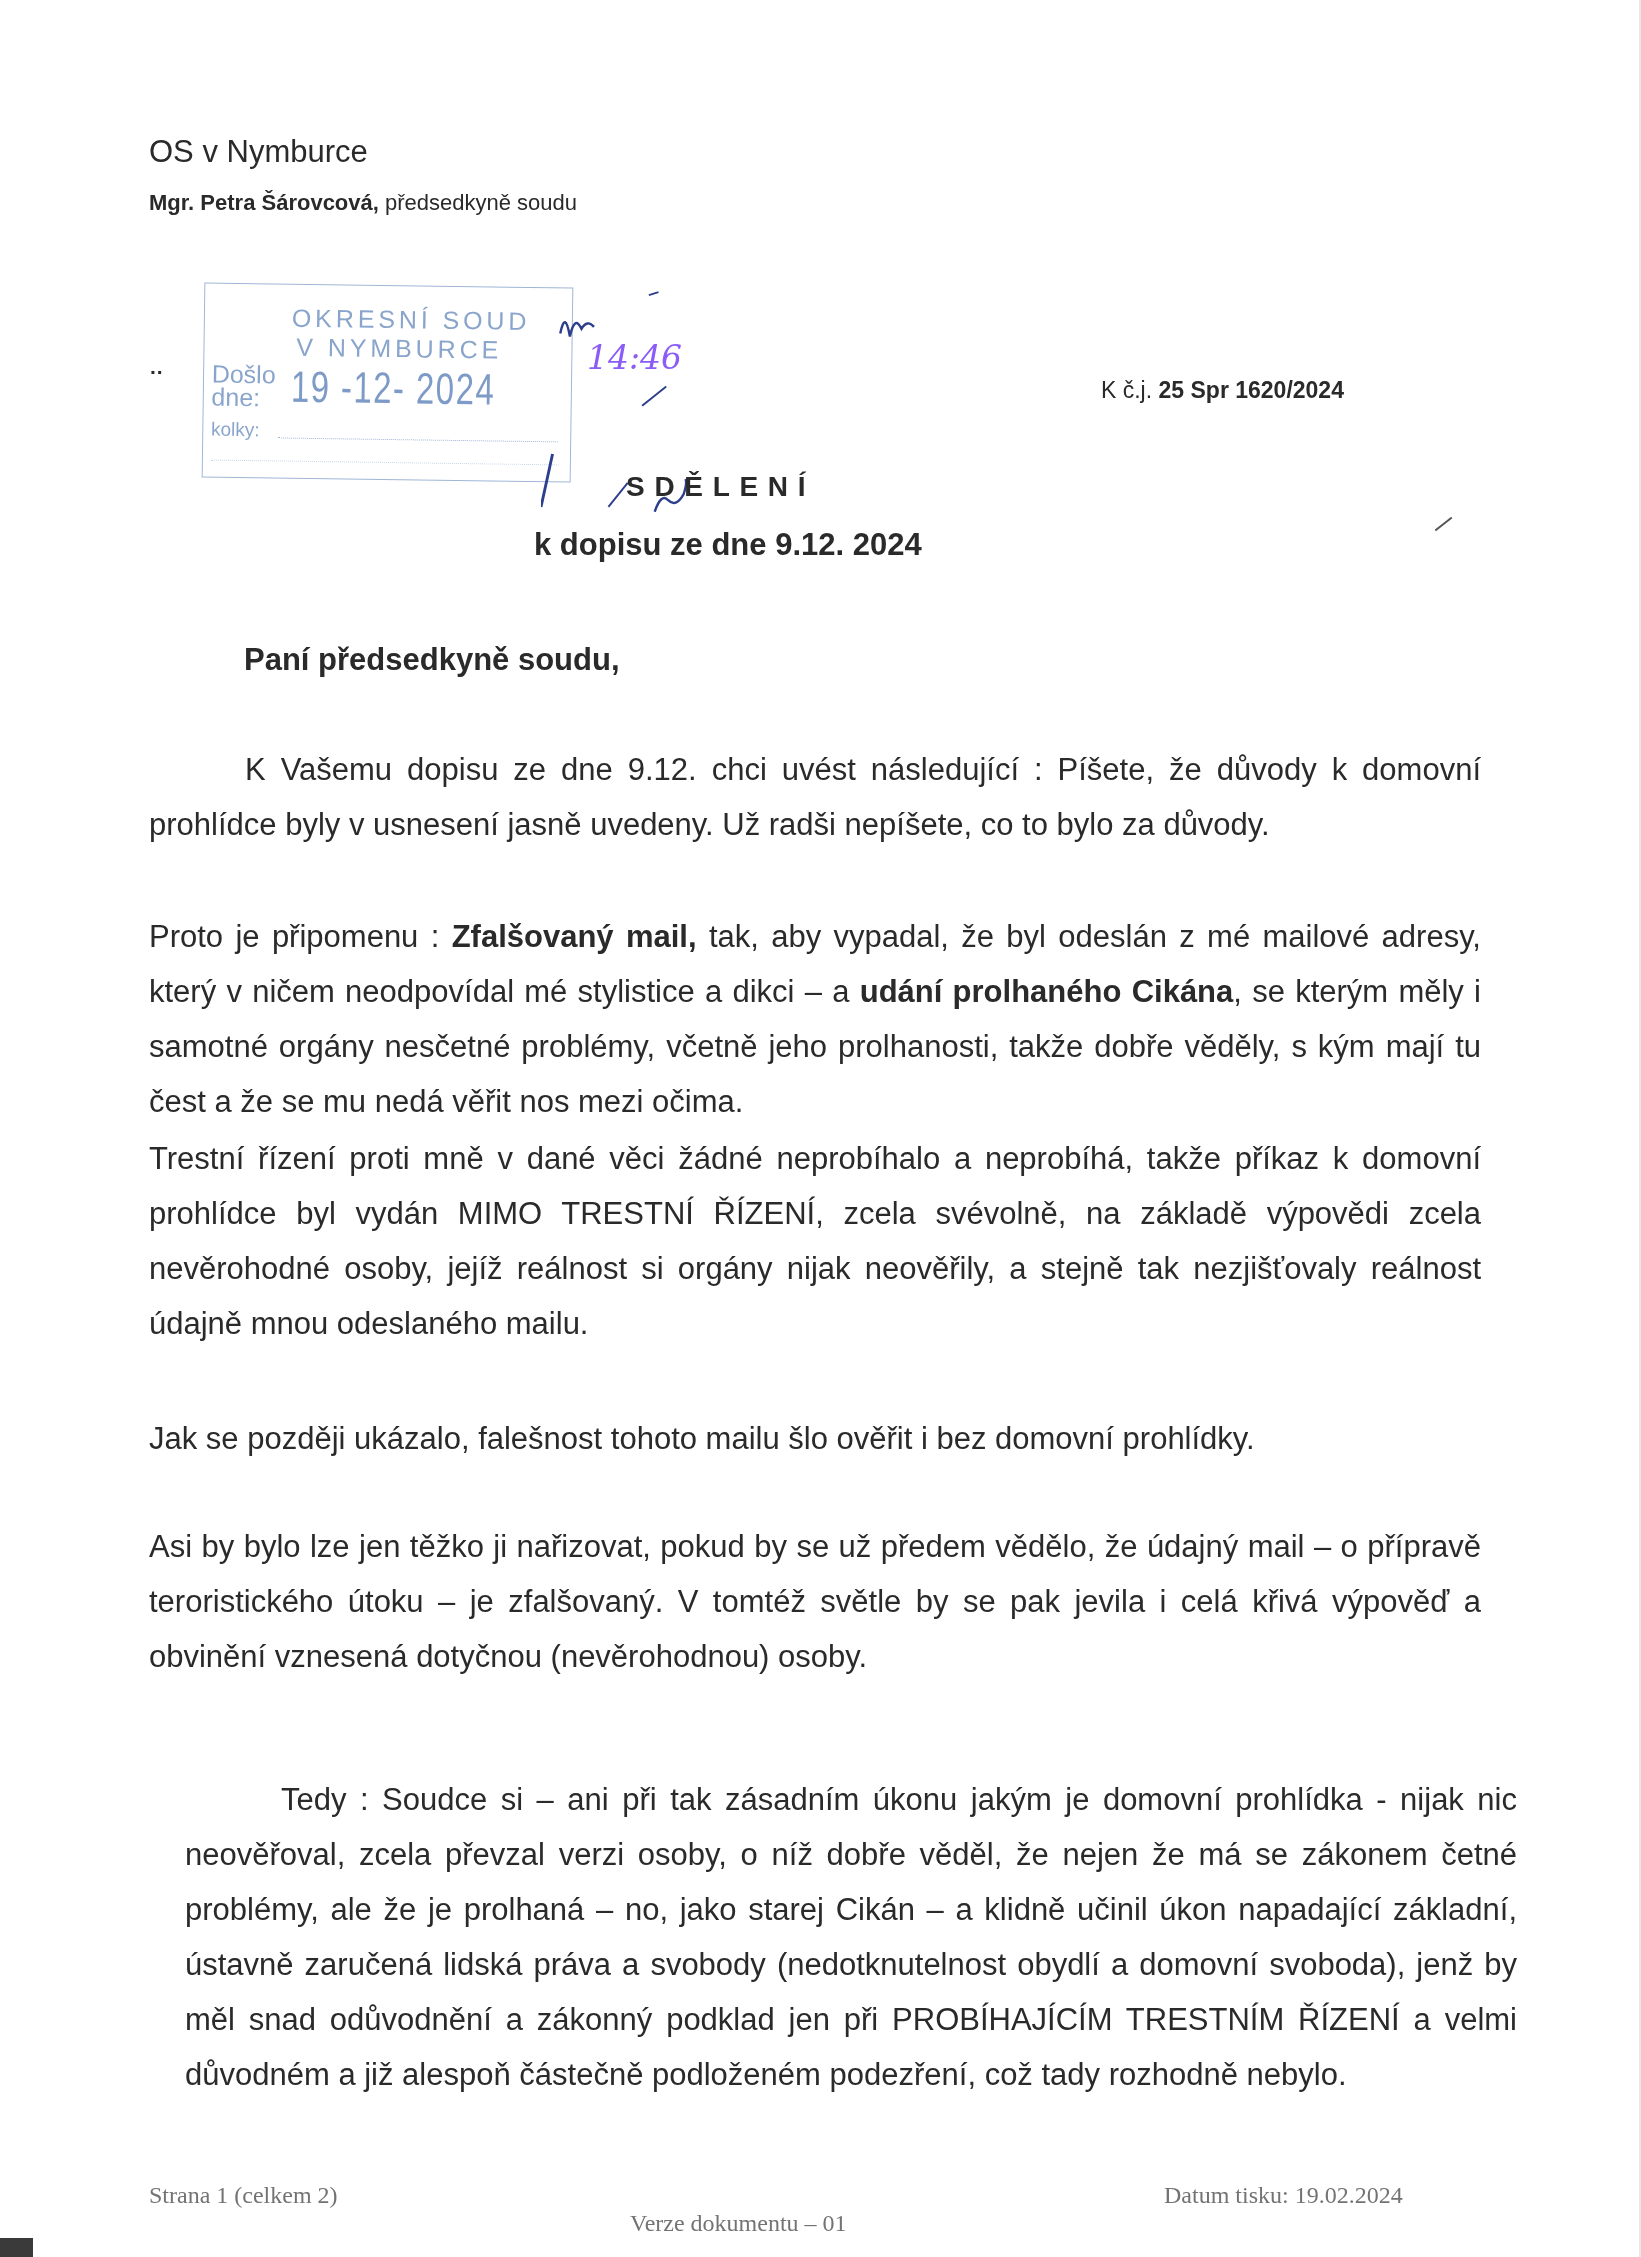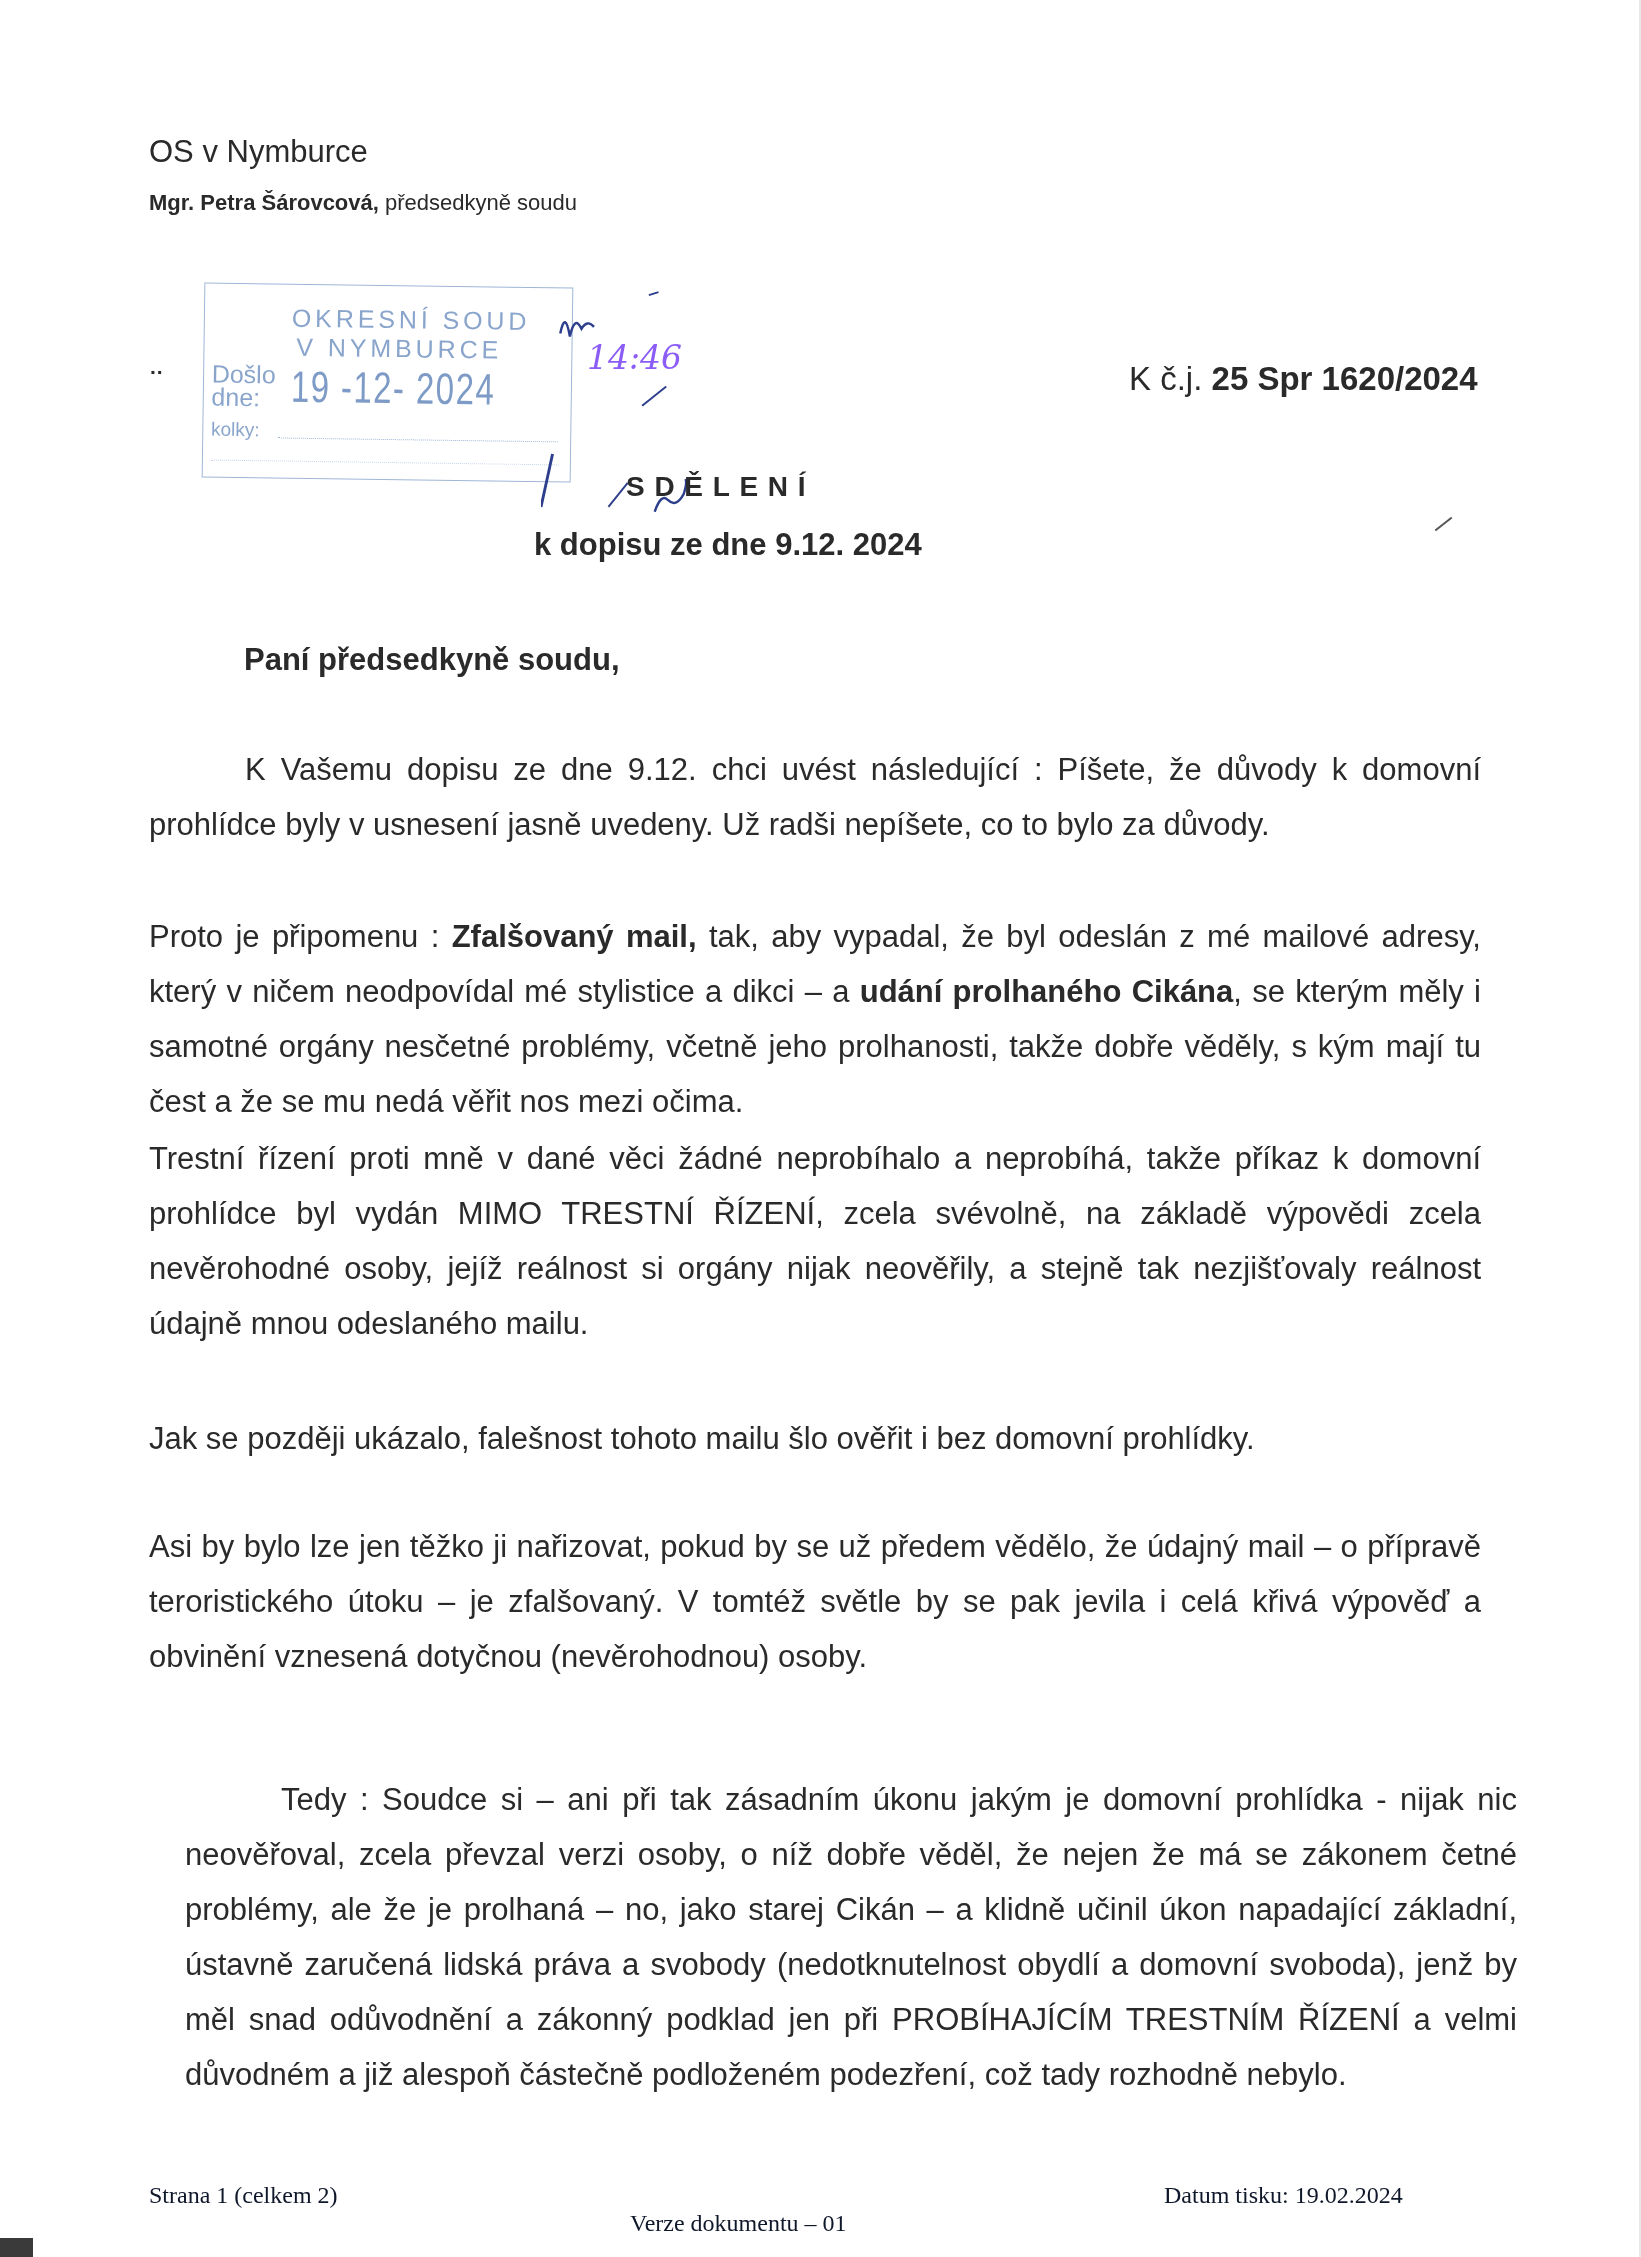--- a/index.html
+++ b/index.html
@@ -26,39 +26,39 @@
   .stamp-doslo { position: absolute; left: 7.7px; top: 79px; font-size: 25px; line-height: 23px; }
   .stamp-date { position: absolute; left: 87px; top: 77px; font-size: 44px; letter-spacing: 1.9px; transform: scaleX(0.75); transform-origin: left; color: #7d9bc6; }
   .stamp-kolky { position: absolute; left: 7.7px; top: 135px; font-size: 19px; }
   .stamp-kolky-line { position: absolute; left: 75px; top: 153px; width: 280px; border-bottom: 1.9px dotted #9fb6d6; }
   .stamp-line2 { position: absolute; left: 7.7px; top: 176px; width: 348px; border-bottom: 1.9px dotted #c8d5e8; }
 
   .handwriting { position: absolute; left: 541px; top: 290px; width: 183px; height: 222px; }
   .handwriting-time { position: absolute; left: 587px; top: 338px; font-family: "DejaVu Serif", serif; font-style: italic; font-size: 33px; color: #8b5cf6; }
   .tick-mark { position: absolute; left: 1433px; top: 523px; width: 21px; height: 1.9px; background: #555; transform: rotate(-38deg); }
 
-  .ref { position: absolute; left: 1101px; top: 360px; font-size: 33px; margin-left: 28px; }
+  .ref { position: absolute; left: 1101px; top: 377px; font-size: 23px; }
   .ref b { font-weight: bold; }
 
   .title { position: absolute; left: 626px; top: 471px; font-size: 28px; font-weight: bold; letter-spacing: 9.7px; }
   .subtitle { position: absolute; left: 534px; top: 527px; font-size: 31px; font-weight: bold; }
 
   .salutation { position: absolute; left: 244px; top: 642px; font-size: 31px; font-weight: bold; }
 
   .para { position: absolute; left: 149px; width: 1332px; font-size: 31px; line-height: 55px; text-align: justify; }
   .para.indent { text-indent: 96px; }
   .p1 { top: 742px; }
   .p2 { top: 909px; }
   .p3 { top: 1131px; }
   .p4 { top: 1411px; }
   .p5 { top: 1519px; }
   .p6 { top: 1772px; margin-left: 36px; }
   .para b { font-weight: bold; }
 
-  .footer { position: absolute; top: 2182px; font-family: "Liberation Serif", serif; font-size: 24px; color: #0f172a; }
+  .footer { position: absolute; top: 2182px; font-family: "Liberation Serif", serif; font-size: 24px; color: #737373; }
   .footer-left { left: 149px; }
   .footer-center { left: 630px; margin-top: 28px; }
   .footer-right { left: 1164px; }
 </style>
 </head>
 <body>
 
 <div class="page-edge-right"></div>
 <div class="corner-mark"></div>
 

